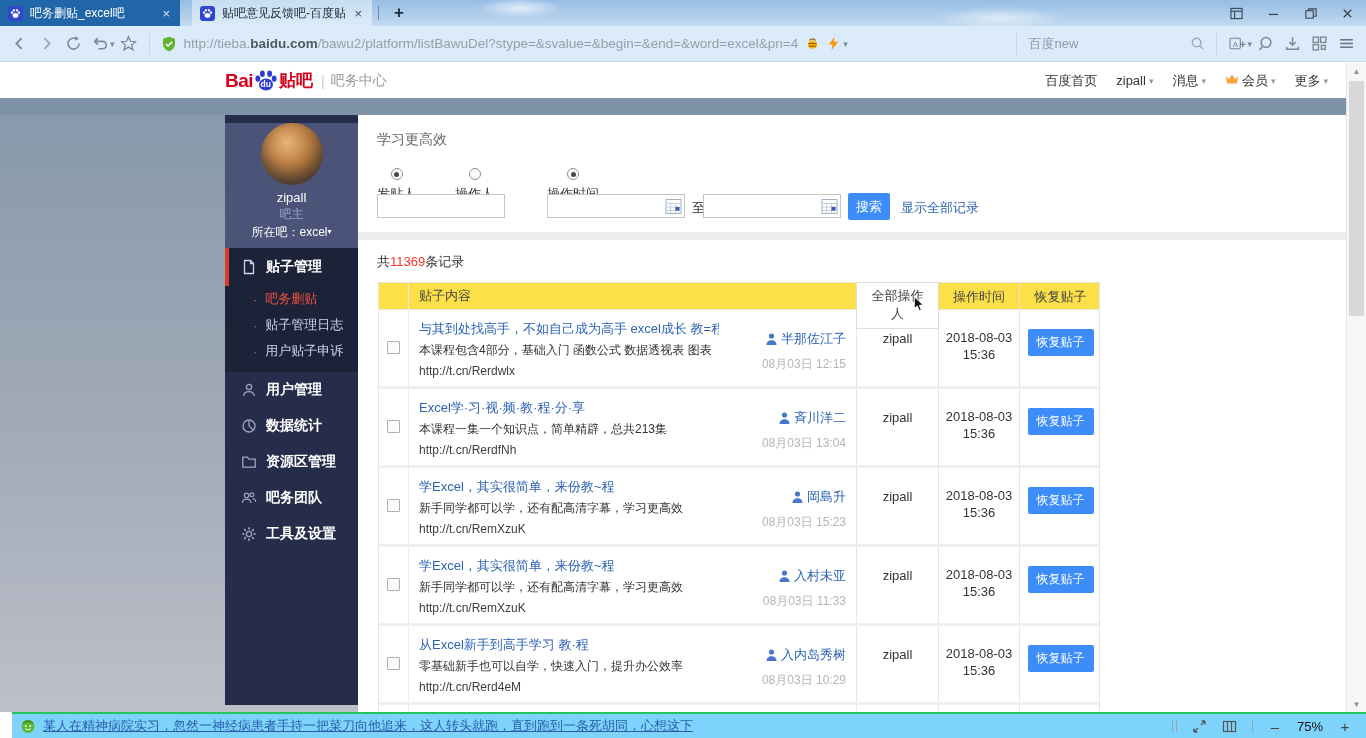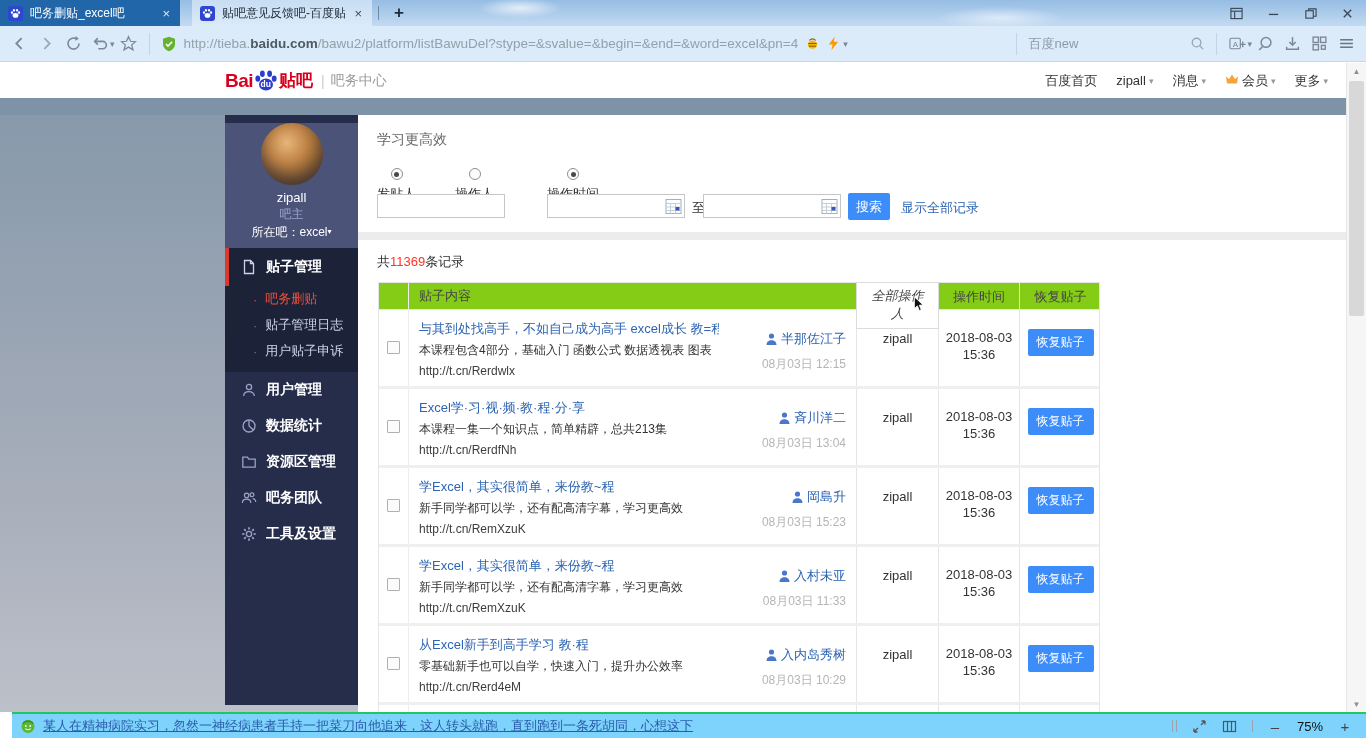--- a/index.html
+++ b/index.html
@@ -110,29 +110,29 @@
   .to-label { position:absolute; left:334px; top:84px; font-size:13px; color:#333; }
   .search-btn { position:absolute; left:490px; top:78px; width:42px; height:27px; background:#3c8dfa; color:#fff;
     font-size:13px; border:none; border-radius:2px; display:flex; align-items:center; justify-content:center; }
   .show-all-link { position:absolute; left:543px; top:84px; font-size:13px; color:#2d64b3; text-decoration:none; }
 
   .records-line { padding:13px 0 11px 19px; font-size:13px; color:#333; }
   .records-line .num { color:#f32; }
 
   
   .grid-table { margin-left:20px; width:722px; border:1px solid #e5e5e5; border-bottom:none; }
-  .thead { display:flex; height:27px; background:#84cc16; border-bottom:1px solid #e5e5e5; font-size:13px; color:#444; }
+  .thead { display:flex; height:27px; background:#fde047; border-bottom:1px solid #e5e5e5; font-size:13px; color:#444; }
   .col-check { width:30px; flex:none; border-right:1px solid #ededed; }
   .col-content { width:447px; flex:none; position:relative; }
   .col-op { width:82px; flex:none; border-left:1px solid #e5e5e5; position:relative; text-align:center; }
   .col-time { width:81px; flex:none; border-left:1px solid #e5e5e5; text-align:center; }
   .col-restore { width:82px; flex:none; border-left:1px solid #e5e5e5; text-align:center; }
   .thead .col-content { display:flex; align-items:center; padding-left:10px; }
   .op-dropdown { position:absolute; top:-1px; left:-1px; right:-1px; height:47px; background:#fff;
-    border:1px solid #dcdcdc; z-index:3; padding:4px 13px 0; line-height:18px; text-align:center; color:#444;font-style:italic; }
+    border:1px solid #dcdcdc; z-index:3; padding:4px 13px 0; line-height:18px; text-align:center; color:#444; }
   .cursor-icon { position:absolute; right:14px; top:13px; width:11px; height:16px; z-index:4; }
   .trow { display:flex; height:79px; border-bottom:3px solid #efefef; background:#fff; font-size:13px; }
   .trow .col-check { padding-top:31px; text-align:center; }
   .checkbox { width:13px; height:13px; border:1px solid #b0b0b0; background:#fbfbfb; display:inline-block; border-radius:1px; }
   .trow .col-content { padding:11px 10px 0; }
   .post-title { color:#2d64b3; font-size:13px; line-height:16px; margin-bottom:6px; white-space:nowrap; overflow:hidden; max-width:300px; cursor:pointer; }
   .post-body { color:#333; font-size:12px; line-height:15px; margin-bottom:6px; }
   .post-url { color:#3d3d3d; font-size:12px; line-height:15px; }
   .author-block { position:absolute; right:10px; top:20px; text-align:right; }
   .author-line { display:flex; align-items:center; justify-content:flex-end; gap:4px; color:#2d64b3; font-size:13px; cursor:pointer; }

